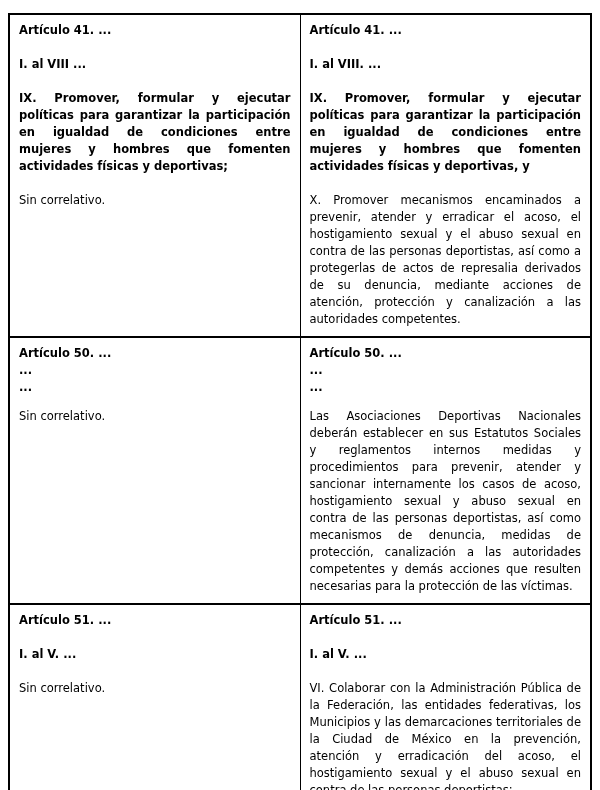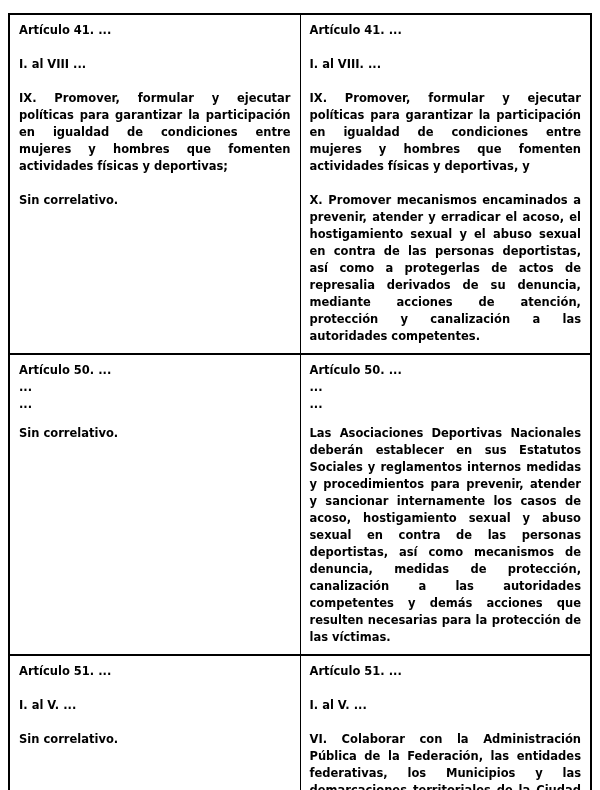--- a/index.html
+++ b/index.html
@@ -34,21 +34,21 @@
     font-size: 11.5px;
     line-height: 17px;
   }
   tr.r1 td { height: 308px; }
   tr.r2 td { height: 242px; }
   tr.r3 td { height: 214px; }
   p { margin: 0; font-weight: bold; }
   .mb  { margin-bottom: 17px; }
   .gap { margin-top: 12px; }
   .h   { font-weight: bold; }
-  .b   { font-weight: bold; }
+  .b   { font-weight: normal; }
   .j   { text-align: justify; }
 </style>
 </head>
 <body>
 
 <div class="page">
   <table class="cmp">
 
     <tbody>
         <tr class="r1">

